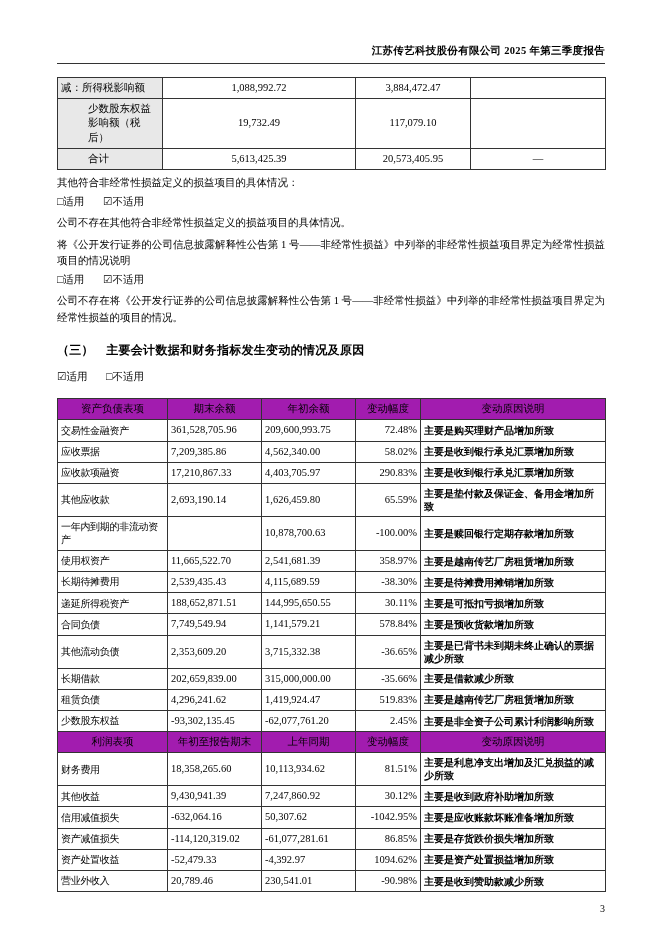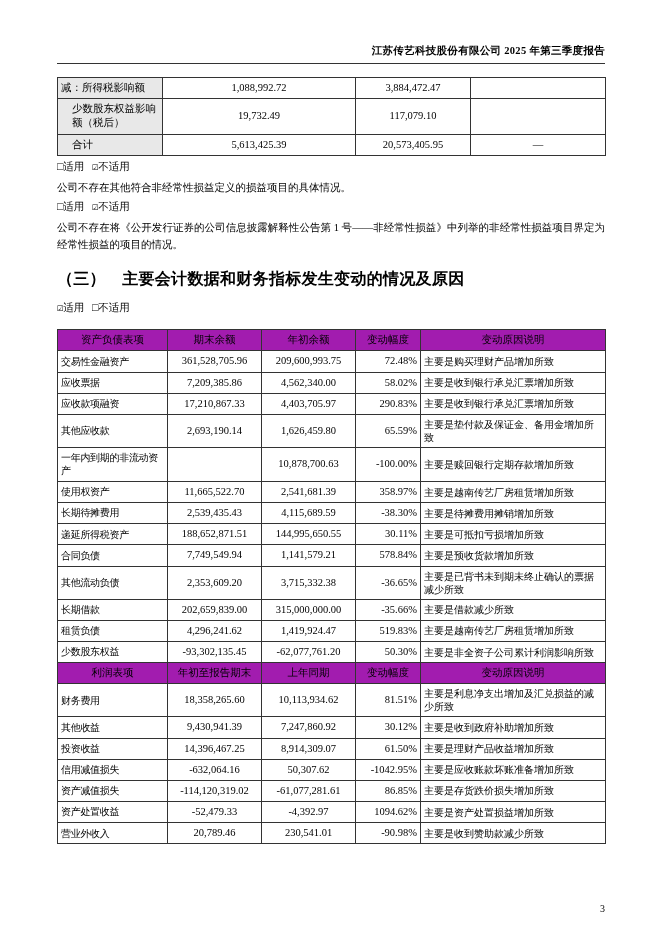--- a/index.html
+++ b/index.html
@@ -21,41 +21,41 @@
     font-size:10.5px; margin-top:13px;
   }
   table.tbl td, table.tbl th {
     border:1px solid #333; padding:3px 3px; line-height:1.35;
     vertical-align:middle; word-break:break-all; overflow:hidden;
   }
 
   
   .top-tbl { margin-top:14px; }
   .top-tbl td.lbl { background:#e8e8e8; text-align:left; }
-  .top-tbl tbody tr:nth-child(n+2) td.lbl { padding-left:14px; }
+  .top-tbl tbody tr:nth-child(n+2) td.lbl { padding-left:30px; }
   .top-tbl td.num { text-align:center; }
 
   
   .main-tbl { margin-top:6px; }
   .main-tbl thead th, .main-tbl tbody.hdr th {
     background:#a21caf; text-align:center; font-weight:normal;
   }
   .main-tbl td.item   { text-align:left; font-size:10px; letter-spacing:-0.3px; }
-  .main-tbl td.num    { text-align:center; }
+  .main-tbl td.num    { text-align:left; }
   .main-tbl td.pct    { text-align:right; }
-  .main-tbl td.reason { text-align:left; font-size:10px; line-height:1.3; }
+  .main-tbl td.reason { text-align:left; font-size:10px; line-height:1.3;font-weight:bold; }
 
   .body-text {
     font-size:10.5px; line-height:1.55; margin-top:5px; text-align:justify;
   }
   .checks { margin-top:3px; margin-bottom:3px; }
-  .checks span { margin-right:5px;font-family:Liberation Mono, monospace; }
+  .checks span { margin-right:16px; }
 
   .section-heading {
-    font-size:16px; font-weight:bold; margin-top:16px; margin-bottom:10px;
+    font-size:12px; font-weight:bold; margin-top:16px; margin-bottom:10px;
     letter-spacing:0.3px;
   }
 
   .page-number {
     position:absolute; right:57px; bottom:22px; font-size:10px; color:#000;
   }
 </style>
 </head>
 <body>
 
@@ -87,28 +87,30 @@
       </tr>
         <tr>
         <td class="lbl">合计</td>
         <td class="num">5,613,425.39</td>
         <td class="num">20,573,405.95</td>
         <td class="num">—</td>
       </tr>
       </tbody>
   </table>
 
+  <p class="body-text">其他符合非经常性损益定义的损益项目的具体情况：</p>
 
   <p class="body-text checks">
     <span>□适用</span>
     <span>☑不适用</span>
   </p>
 
   <p class="body-text">公司不存在其他符合非经常性损益定义的损益项目的具体情况。</p>
 
+  <p class="body-text">将《公开发行证券的公司信息披露解释性公告第 1 号——非经常性损益》中列举的非经常性损益项目界定为经常性损益项目的情况说明</p>
 
   <p class="body-text checks">
     <span>□适用</span>
     <span>☑不适用</span>
   </p>
 
   <p class="body-text">公司不存在将《公开发行证券的公司信息披露解释性公告第 1 号——非经常性损益》中列举的非经常性损益项目界定为经常性损益的项目的情况。</p>
 
   <h2 class="section-heading">（三）　主要会计数据和财务指标发生变动的情况及原因</h2>
 
@@ -218,21 +220,21 @@
         <td class="item">租赁负债</td>
         <td class="num">4,296,241.62</td>
         <td class="num">1,419,924.47</td>
         <td class="pct">519.83%</td>
         <td class="reason">主要是越南传艺厂房租赁增加所致</td>
       </tr>
         <tr>
         <td class="item">少数股东权益</td>
         <td class="num">-93,302,135.45</td>
         <td class="num">-62,077,761.20</td>
-        <td class="pct">50.30%</td>
+        <td class="pct">2.45%</td>
         <td class="reason">主要是非全资子公司累计利润影响所致</td>
       </tr>
       </tbody>
 
     <tbody class="hdr">
       <tr>
         <th>利润表项</th>
         <th>年初至报告期末</th>
         <th>上年同期</th>
         <th>变动幅度</th>
@@ -249,27 +251,20 @@
         <td class="reason">主要是利息净支出增加及汇兑损益的减少所致</td>
       </tr>
         <tr>
         <td class="item">其他收益</td>
         <td class="num">9,430,941.39</td>
         <td class="num">7,247,860.92</td>
         <td class="pct">30.12%</td>
         <td class="reason">主要是收到政府补助增加所致</td>
       </tr>
         <tr>
-        <td class="item">投资收益</td>
-        <td class="num">14,396,467.25</td>
-        <td class="num">8,914,309.07</td>
-        <td class="pct">61.50%</td>
-        <td class="reason">主要是理财产品收益增加所致</td>
-      </tr>
-        <tr>
         <td class="item">信用减值损失</td>
         <td class="num">-632,064.16</td>
         <td class="num">50,307.62</td>
         <td class="pct">-1042.95%</td>
         <td class="reason">主要是应收账款坏账准备增加所致</td>
       </tr>
         <tr>
         <td class="item">资产减值损失</td>
         <td class="num">-114,120,319.02</td>
         <td class="num">-61,077,281.61</td>

